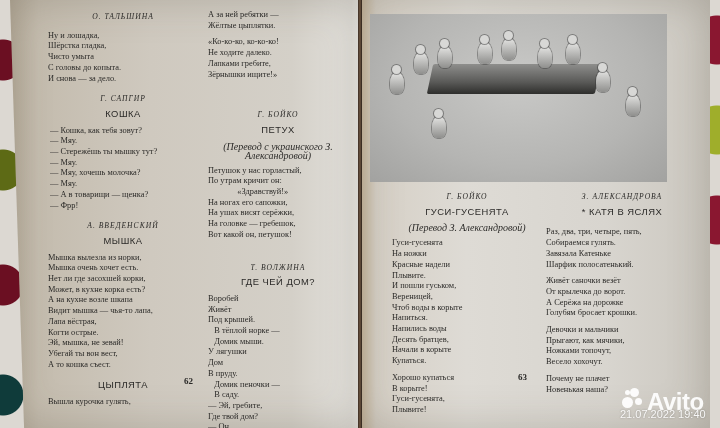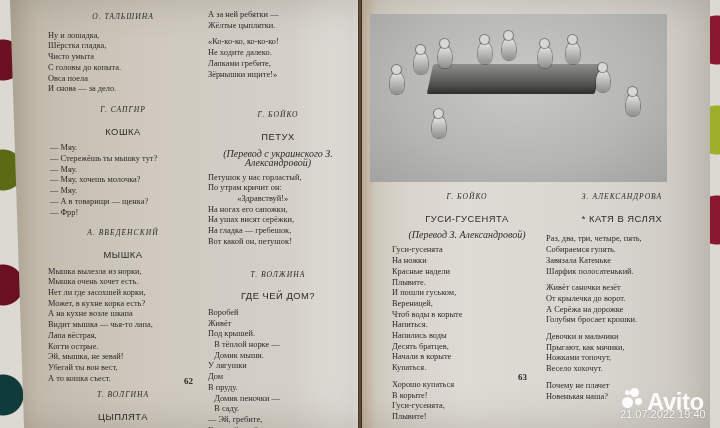--- a/index.html
+++ b/index.html
@@ -33,21 +33,21 @@
   .page.right {
     left:362px; width:348px;
     background: linear-gradient(90deg,#c9b9a0 0%,#d6d0c6 4%,#dedbd5 30%,#d8d5cf 70%,#cbc7bf 100%);
   }
   .gutter {
     position:absolute; left:358px; top:0; width:4px; height:428px;
     background: linear-gradient(90deg,#3a2c22,#6d5540,#2a2019);
   }
   .col { position:absolute; font-size:8.4px; line-height:10.7px; }
   .author { font-style:italic; font-size:7.6px; letter-spacing:1px; text-align:center; text-transform:uppercase; }
-  .title { font-family:"Liberation Sans","DejaVu Sans",sans-serif; font-size:9.4px; letter-spacing:0.5px; text-align:center; margin:11px 0 6px; }
+  .title { font-family:"Liberation Sans","DejaVu Sans",sans-serif; font-size:9.4px; letter-spacing:0.5px; text-align:center; margin:4px 0 6px; }
   .note { font-style:italic; font-size:10px; text-align:center; line-height:9px; margin-bottom:6px; }
   .line { white-space:pre; }
   .gap { height:6px; }
   .pagenum { position:absolute; font-size:9px; font-weight:bold; }
   .illustration {
     position:absolute; left:370px; top:14px; width:297px; height:168px;
     background: radial-gradient(ellipse at 50% 40%, #c9c9c7 0%, #b5b5b3 60%, #a2a2a0 100%);
   }
   .illus-book {
     position:absolute; left:60px; top:50px; width:168px; height:30px;
@@ -81,29 +81,29 @@
 
 <div class="col" style="left:48px; top:12px; width:150px;">
   <div>
     <div class="author">О. ТАЛЬШИНА</div>
     <div style="height:8px"></div>
     <div>
         <div class="line">Ну и лошадка,</div>
         <div class="line">Шёрстка гладка,</div>
         <div class="line">Чисто умыта</div>
         <div class="line">С головы до копыта.</div>
-        <div class="line">Овса поела</div>
         <div class="line">И снова — за дело.</div>
       </div>
   </div>
   <div style="height:10px"></div>
   <div>
     <div class="author">Г. САПГИР</div>
     <div class="title">КОШКА</div>
     <div style="padding-left:2px">
+        <div class="line">— Кошка, как тебя зовут?</div>
         <div class="line">— Мяу.</div>
         <div class="line">— Стережёшь ты мышку тут?</div>
         <div class="line">— Мяу.</div>
         <div class="line">— Мяу, хочешь молочка?</div>
         <div class="line">— Мяу.</div>
         <div class="line">— А в товарищи — щенка?</div>
         <div class="line">— Фрр!</div>
       </div>
   </div>
   <div style="height:10px"></div>
@@ -119,21 +119,20 @@
         <div class="line">Видит мышка — чья-то лапа,</div>
         <div class="line">Лапа вёстрая,</div>
         <div class="line">Когти острые.</div>
         <div class="line">Эй, мышка, не зевай!</div>
         <div class="line">Убегай ты вон вест,</div>
         <div class="line">А то кошка съест.</div>
       </div>
   </div>
   <div style="height:6px"></div>
   <div>
-    <div class="author">Т. ВОЛГИНА</div>
     <div class="title">ЦЫПЛЯТА</div>
     <div>
         <div class="line">Вышла курочка гулять,</div>
       </div>
   </div>
 </div>
 
 <div class="col" style="left:208px; top:10px; width:140px;">
   <div>
     <div>
@@ -150,21 +149,21 @@
   <div>
     <div class="author">Г. БОЙКО</div>
     <div class="title">ПЕТУХ</div>
     <div class="note">(Перевод с украинского З. Александровой)</div>
     <div>
         <div class="line">Петушок у нас горластый,</div>
         <div class="line">По утрам кричит он:</div>
         <div class="line">              «Здравствуй!»</div>
         <div class="line">На ногах его сапожки,</div>
         <div class="line">На ушах висят серёжки,</div>
-        <div class="line">На гладка — гребешок,</div>
+        <div class="line">На головке — гребешок,</div>
         <div class="line">Вот какой он, петушок!</div>
       </div>
   </div>
   <div style="height:22px"></div>
   <div>
     <div class="author">Т. ВОЛЖИНА</div>
     <div class="title">ГДЕ ЧЕЙ ДОМ?</div>
     <div>
         <div class="line">Воробей</div>
         <div class="line">Живёт</div>

